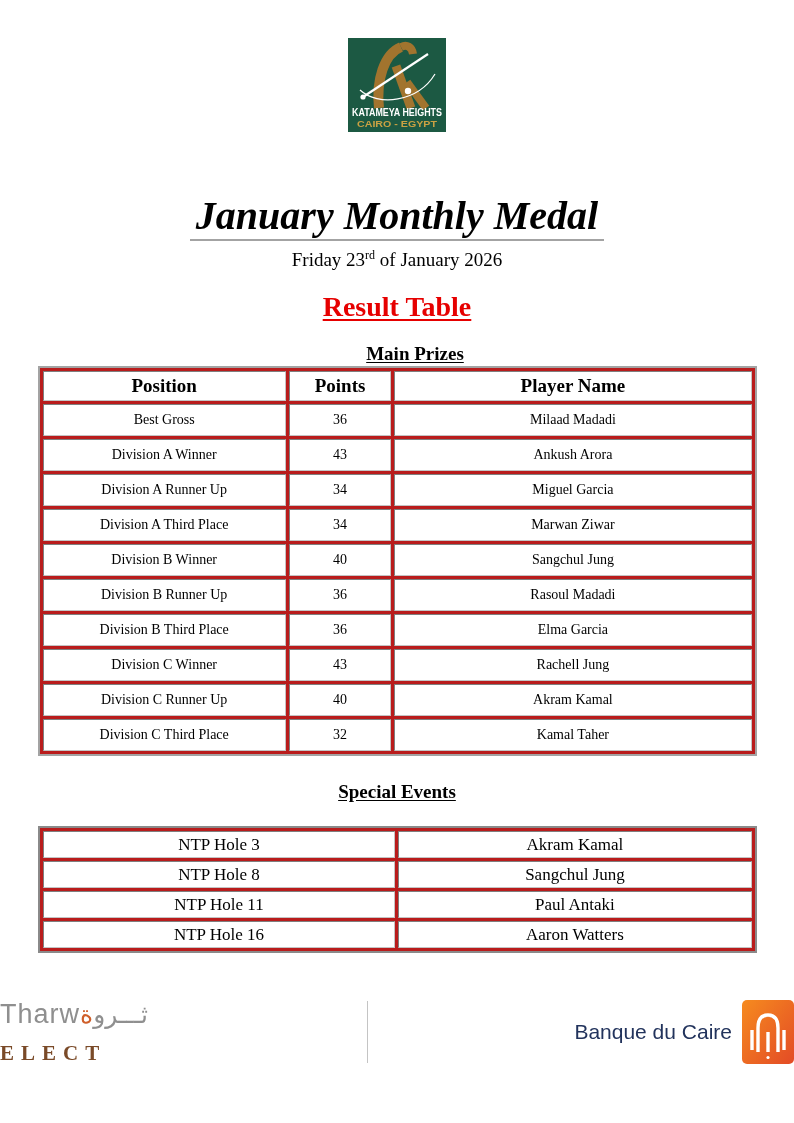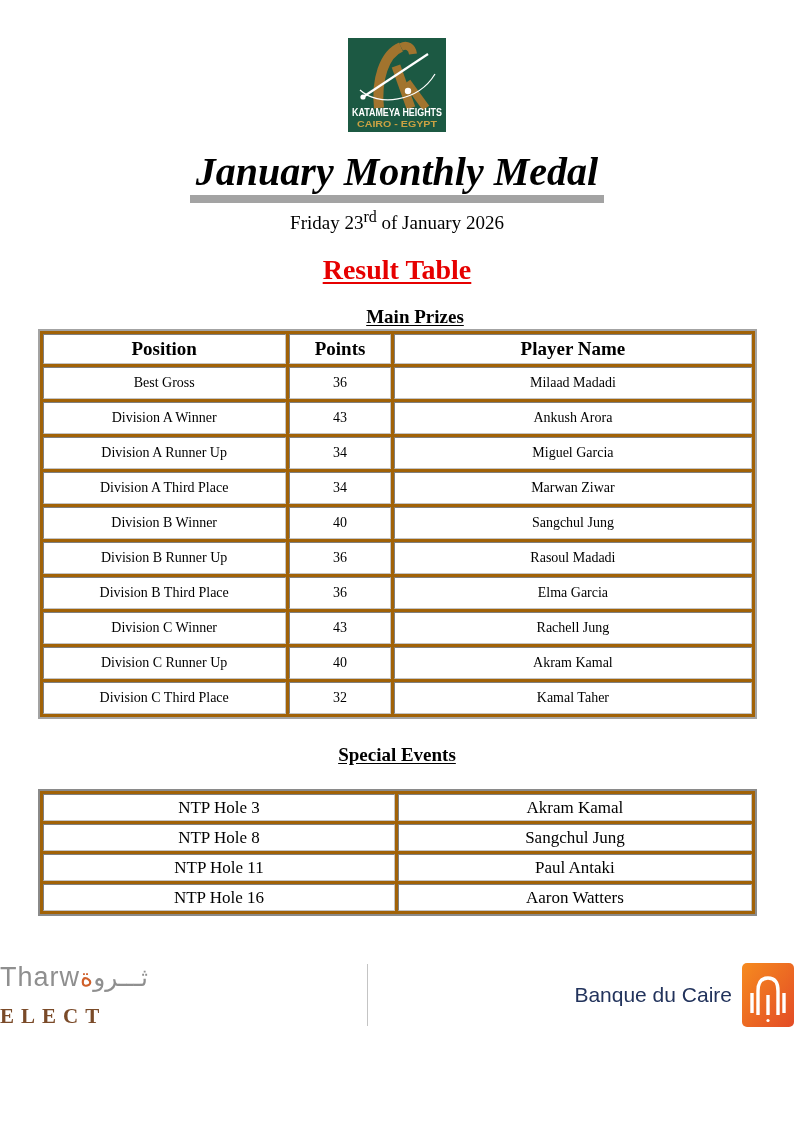--- a/index.html
+++ b/index.html
@@ -8,40 +8,40 @@
     width:794px; height:1123px; margin:0 auto; background:#ffffff;
     font-family:"Liberation Serif", serif; color:#000; position:relative; overflow:hidden;
   }
   
   .logo-wrap { padding-top:38px; text-align:center; }
   .logo-svg { display:inline-block; width:98px; height:94px; }
   
   .title-wrap { text-align:center; margin-top:15px; }
   .title {
     display:inline-block; font-size:40px; font-weight:bold; font-style:italic;
-    line-height:42px; border-bottom:8px solid #a3a3a3; padding:0 6px 2px 6px;
+    line-height:42px; border-bottom:2px solid #a3a3a3; padding:0 6px 2px 6px;margin-top:44px;
   }
   .date-line { text-align:center; font-size:19px; line-height:24px; margin-top:2px; }
-  .date-line sup { font-size:16px;margin-top:36px; }
+  .date-line sup { font-size:12px;margin-top:36px; }
   .result-wrap { text-align:center; margin-top:20px; }
   .result-heading {
     display:inline-block; color:#e60000; font-size:28px; font-weight:bold; line-height:30px;
     text-decoration:underline; text-decoration-thickness:2px; text-underline-offset:3px;
   }
   .section-wrap { text-align:center; }
   .section-heading {
     display:inline-block; font-size:19px; font-weight:bold; line-height:20px;
     text-decoration:underline; text-underline-offset:2px;
   }
   .main-prizes-heading-wrap { margin-top:22px;padding-left:36px; }
   .special-heading-wrap { margin-top:26px; }
   
   table.results {
     width:719px; margin:2px auto 0 auto; border-collapse:separate; border-spacing:3px;
-    border:2px solid #a3a3a3; background:#a16207;
+    border:2px solid #a3a3a3; background:#b91c1c;
   }
   table.results th, table.results td {
     border:1px solid; border-color:#7f7f7f #c4c4c4 #c4c4c4 #7f7f7f;
     text-align:center; vertical-align:middle; background:#fff;
   }
   table.main th { font-size:19px; height:30px; font-weight:bold; }
   table.main td { font-size:14px; height:32px; }
   table.special { margin-top:24px; border-color:#8a8a8a; }
   table.special td { font-size:17px; height:27px; }
   

